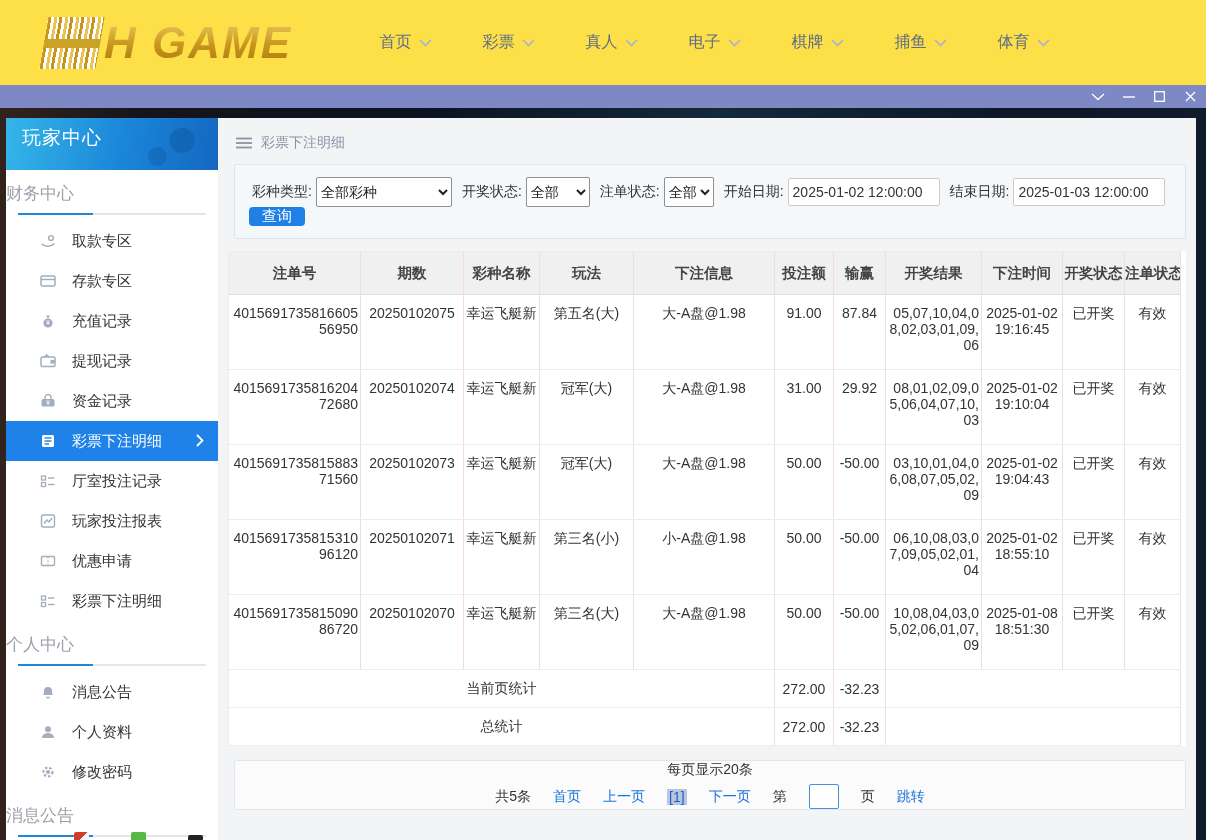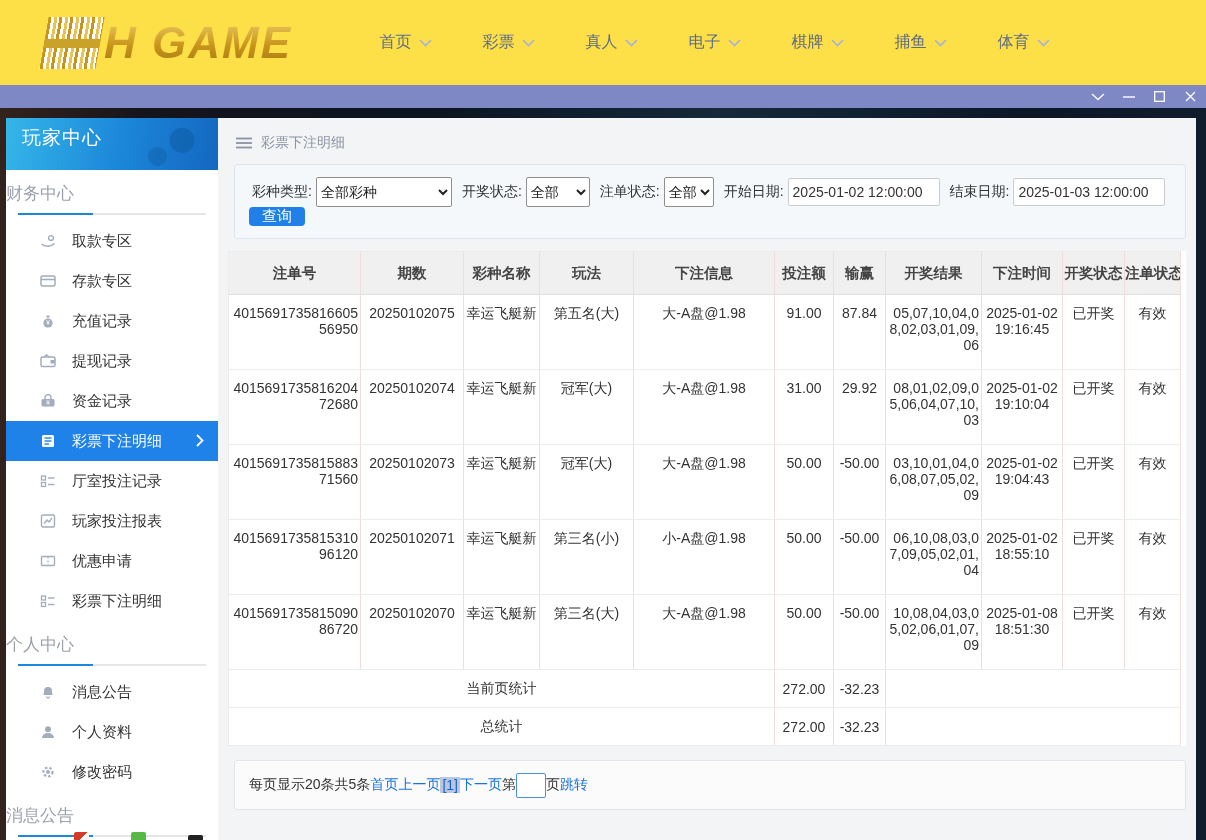--- a/index.html
+++ b/index.html
@@ -73,23 +73,23 @@
   th { background:#f0f0f0; height:43px; font-weight:700; font-size:14.5px; color:#444;
     border-right:1px solid #f3dcdc; border-bottom:1px solid #e0e0e0; white-space:nowrap; overflow:hidden; }
   td { border-right:1px solid #f3dcdc; border-bottom:1px solid #ececec; text-align:center;
     vertical-align:top; padding:10px 2px 0 2px; }
   tr.data-row td { height:75px; }
   td.wrap { word-break:break-all;text-align:right; }
   tr.sum-row td { height:38px; vertical-align:middle; padding:8px 4px; }
 
   
   .pager { margin:14px 10px 0 6px; height:50px; background:#fbfbfc; border:1px solid #e2e6ea;
-    border-radius:3px; display:flex; align-items:center; 
-    padding:0 14px; font-size:14px; color:#333; }
-  .pager-right { display:flex; align-items:center; gap:0; }
+    border-radius:3px; display:flex; align-items:center; justify-content:space-between;
+    padding:0 14px; font-size:14px; color:#333;flex-direction:column; }
+  .pager-right { display:flex; align-items:center; gap:22px; }
   .plink { color:#1a73d9; cursor:pointer; }
   .pcur { background:#b9c7de; color:#1a5ed1; padding:0 2px; cursor:default; }
   .jump-input { width:30px; height:25px; border:1px solid #4a90d9; border-radius:2px; }
 
   svg { display:block; }
 </style>
 </head>
 <body>
 
 <div class="topnav">

